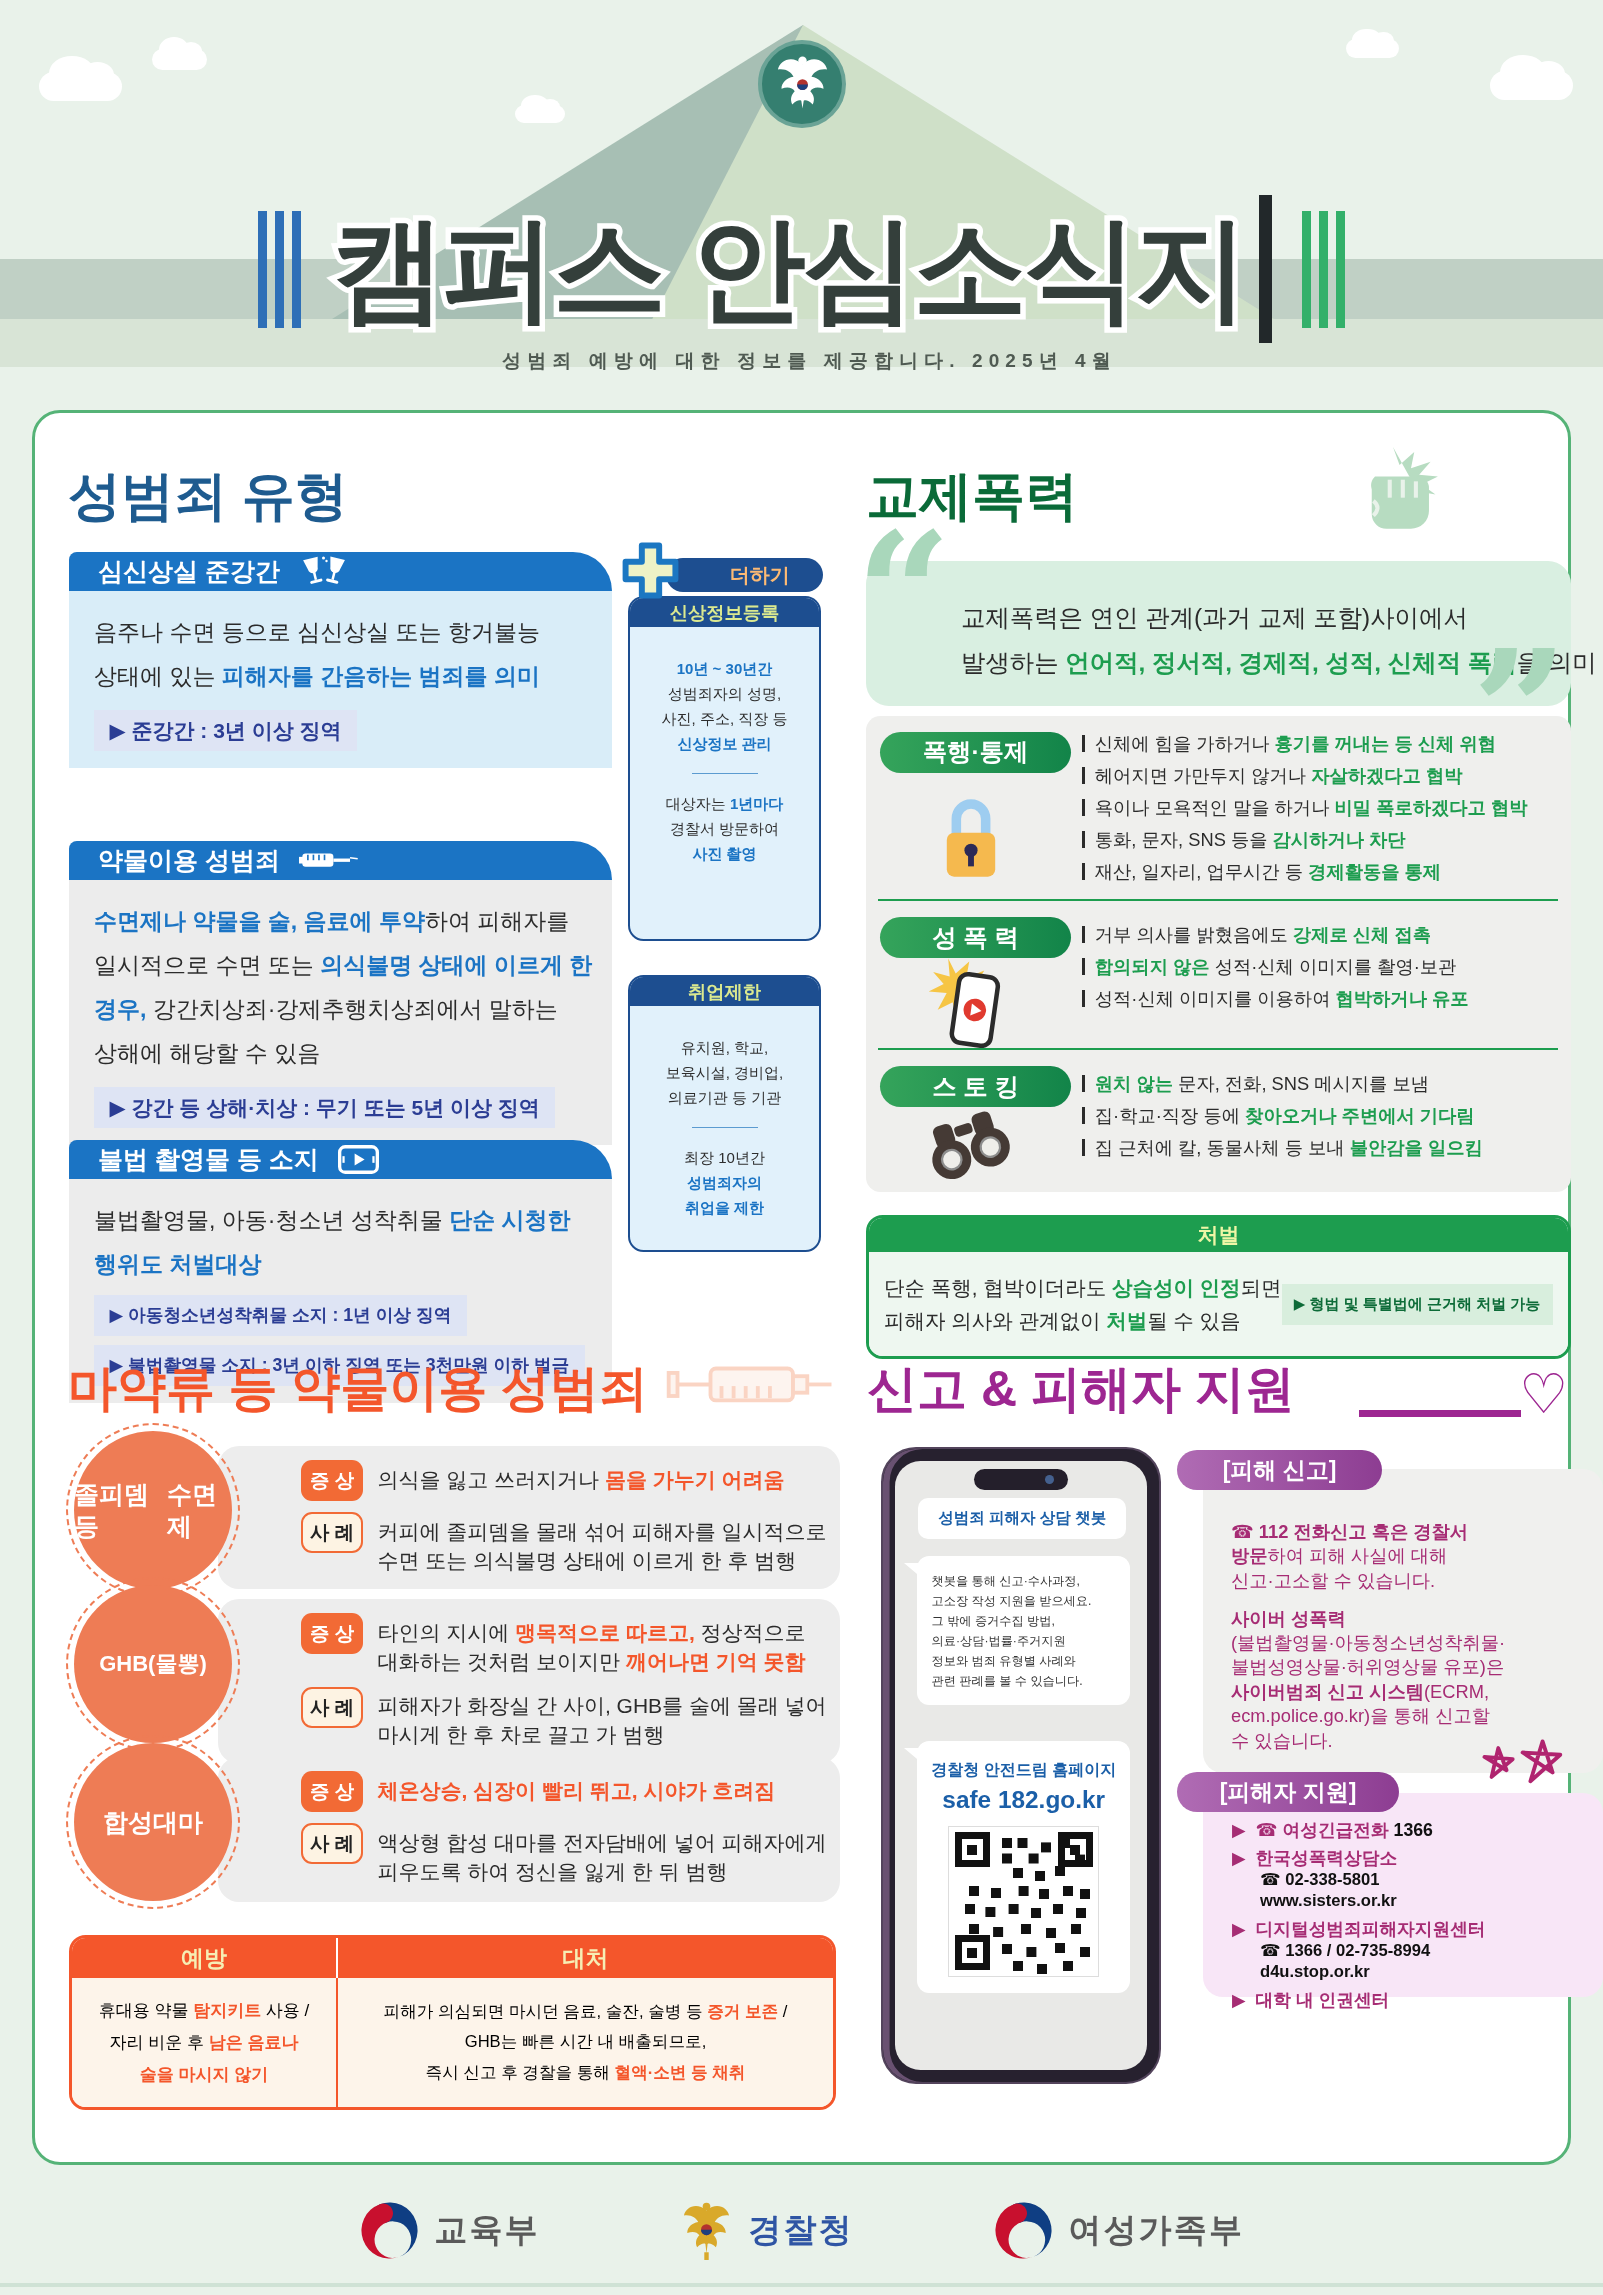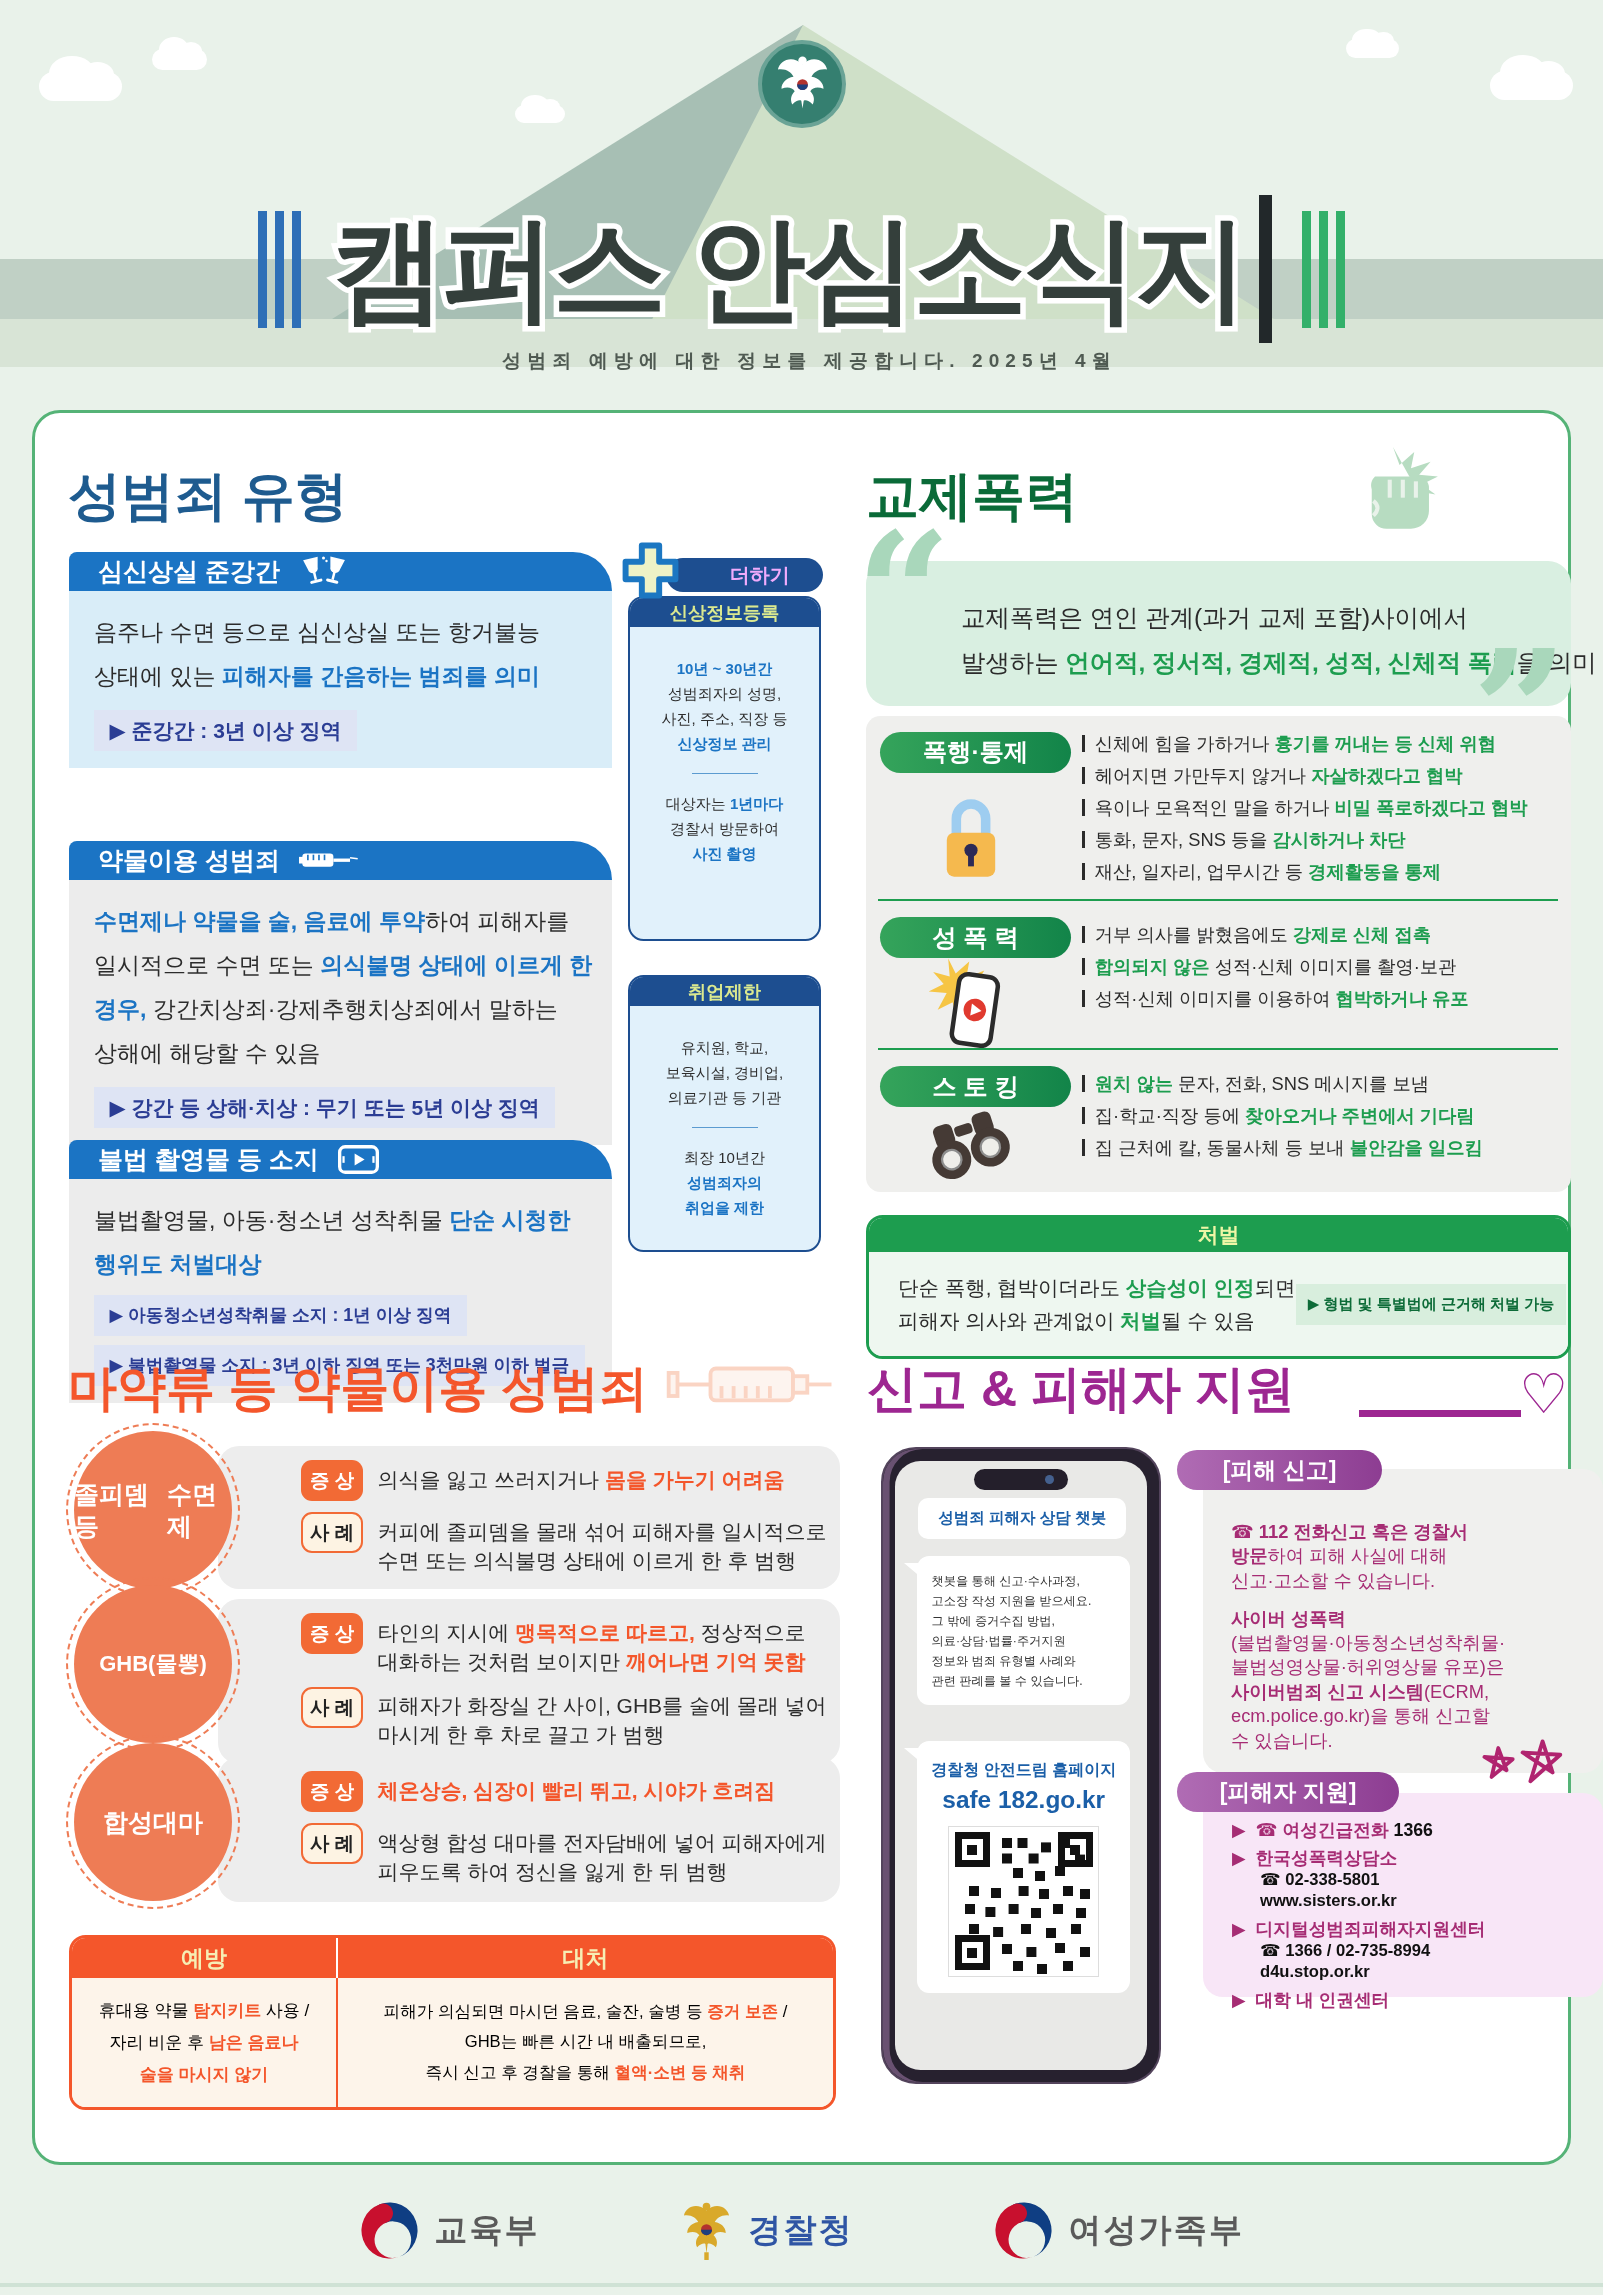--- a/index.html
+++ b/index.html
@@ -52,21 +52,21 @@
   .cbox-b.blue{background:var(--lightBlue);}
   .sec1 .seg-hl{color:var(--blue);font-weight:bold;}
   .chip{display:table;margin-top:12.2px;background:var(--chipBg);color:var(--chipText);
         font-weight:bold;padding:7.8px 15.5px;font-size:21px;line-height:25.5px;white-space:nowrap;}
   .chip.sm{font-size:17.7px;margin-top:8.9px;}
   .ln{white-space:nowrap;}
 
   
   #plus-ic{left:583px;top:125px;z-index:3;}
   #more-pill{left:631px;top:145px;width:157px;height:34px;background:var(--navy);border-radius:19px;
-             color:#f0abfc;font-size:20px;font-weight:bold;display:flex;align-items:center;justify-content:center;
+             color:#fdba74;font-size:20px;font-weight:bold;display:flex;align-items:center;justify-content:center;
              padding-left:30.5px;z-index:2;}
   .scard{position:absolute;left:593px;width:193px;background:var(--sideBlue);border:2.8px solid var(--navy);
          border-radius:15.5px;overflow:hidden;text-align:center;color:#2e2e2e;}
   .scard-h{height:29px;background:var(--navy);color:#dbe98f;font-size:18.3px;font-weight:bold;
            display:flex;align-items:center;justify-content:center;}
   .scard-b{padding:29px 5.5px 11px 5.5px;font-size:15px;line-height:25px;}
   .sdiv{width:66px;height:1.7px;background:#5b9bd0;margin:16.6px auto;}
   .sidebar .seg-hl{color:var(--blue);font-weight:bold;}
   #cardA{top:183px;height:345px;}
   #cardB{top:562px;height:277px;}
@@ -86,21 +86,21 @@
          background:linear-gradient(90deg,#35a45b,#128449);color:#fff;font-size:24.4px;font-weight:bold;
          display:flex;align-items:center;justify-content:center;}
   .gitems{position:absolute;left:216px;font-size:18.3px;line-height:32px;color:var(--ink);white-space:nowrap;}
   .gitems .it::before{content:"";display:inline-block;width:2.8px;height:16.6px;background:#2b2b2b;
                       margin-right:10px;vertical-align:-1.7px;}
   .gdiv{position:absolute;left:12.2px;width:680px;height:2.2px;background:var(--green);}
   #punish{position:absolute;left:831px;top:802px;width:705px;border:3.3px solid var(--green);
           border-radius:16.6px;overflow:hidden;}
   #punish .ph{height:34px;background:var(--green);color:#eef6a6;font-size:21px;font-weight:bold;
               display:flex;align-items:center;justify-content:center;}
-  #punish .pb{background:var(--punishBg);display:flex;align-items:center;padding:19px 15.5px 19px 29px;}
+  #punish .pb{background:var(--punishBg);display:flex;align-items:center;padding:19px 15.5px 19px 29px;justify-content:flex-end;}
   #punish .ptext{font-size:20.5px;line-height:33px;color:var(--ink);white-space:nowrap;}
   #punish .pchip{margin-left:auto;background:var(--punishChipBg);color:#0d6b38;font-weight:bold;
                  font-size:15px;padding:11px 12.2px;white-space:nowrap;}
 
   
   #syr-big{left:609px;top:939px;opacity:.55;}
   .dbox{position:absolute;left:183px;width:622px;background:#ededed;border-radius:21px;
         padding:14.4px 13.3px 14.4px 83px;display:flex;flex-direction:column;gap:11px;}
   .stanza{display:flex;gap:14.4px;align-items:flex-start;}
   .badge{flex:none;width:62px;height:41px;border-radius:11px;display:flex;align-items:center;

